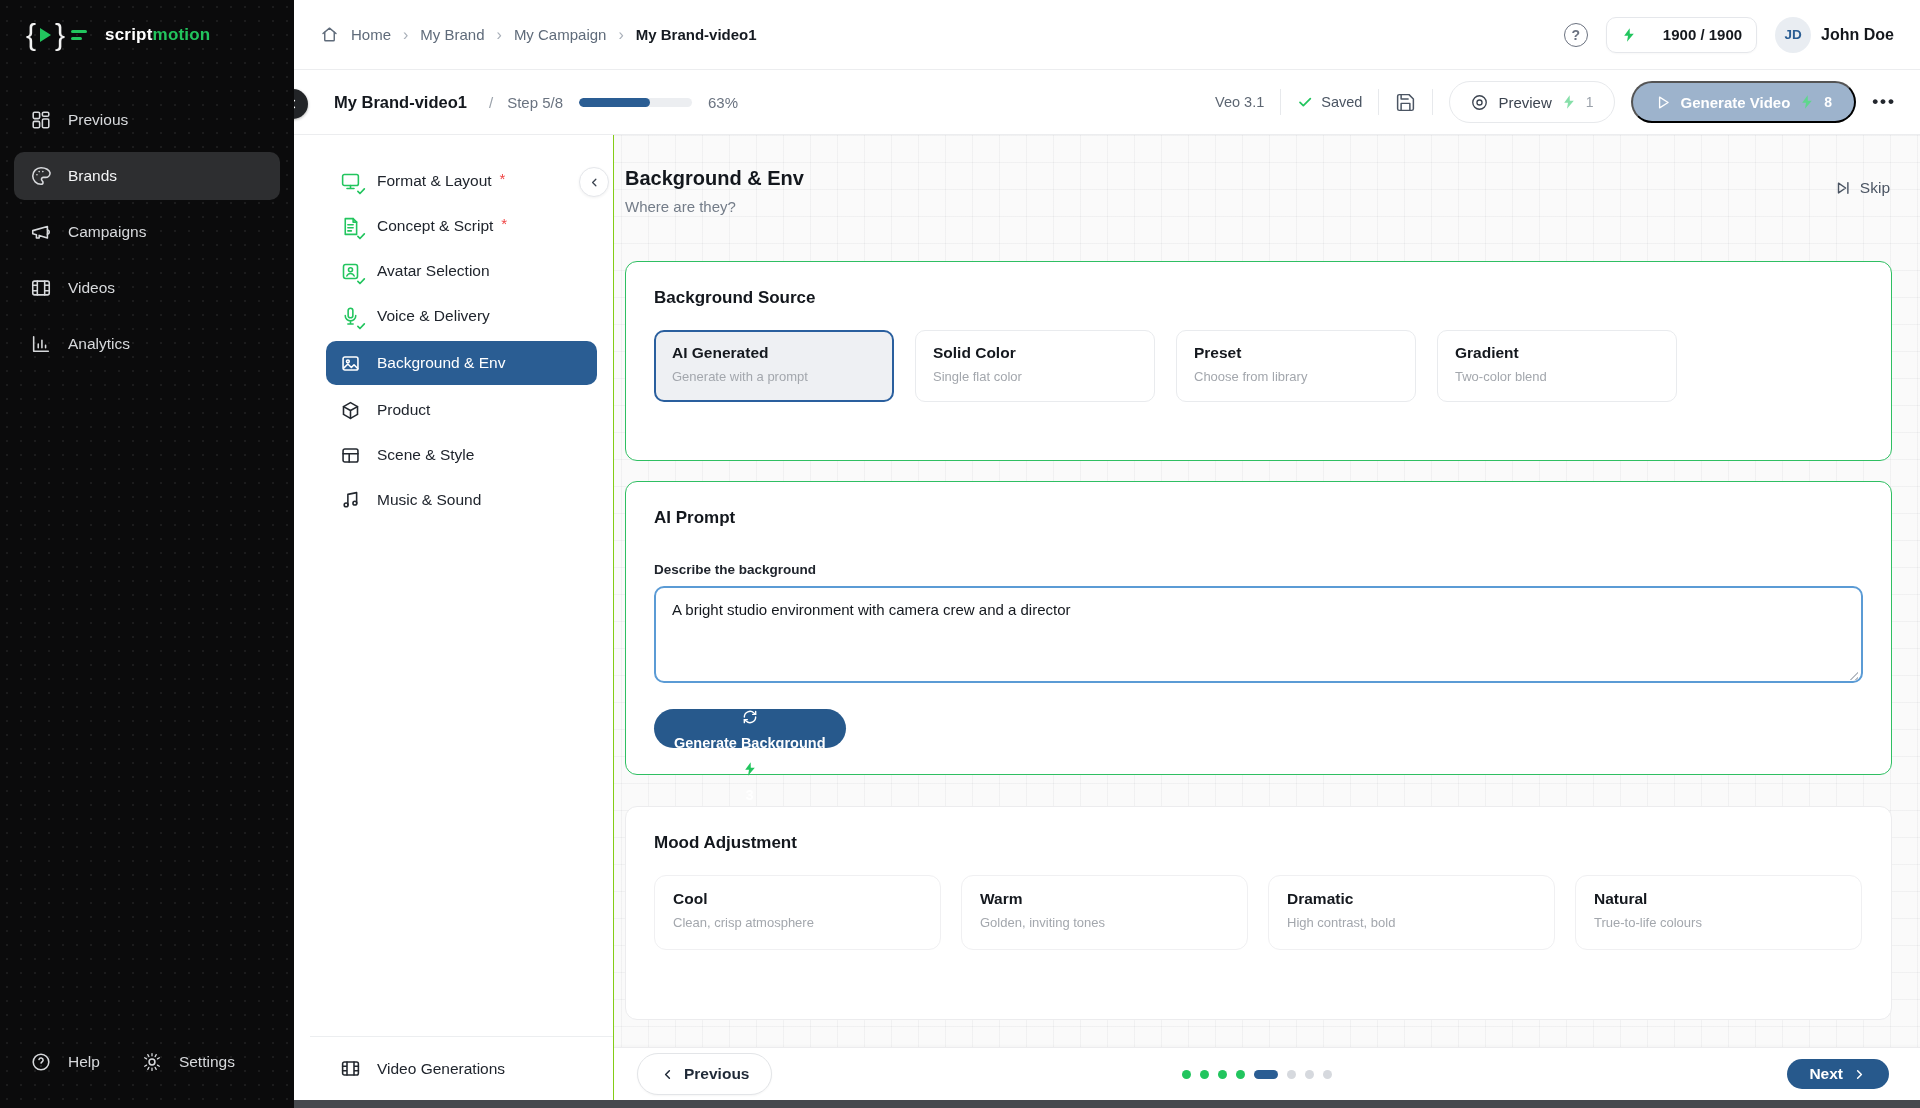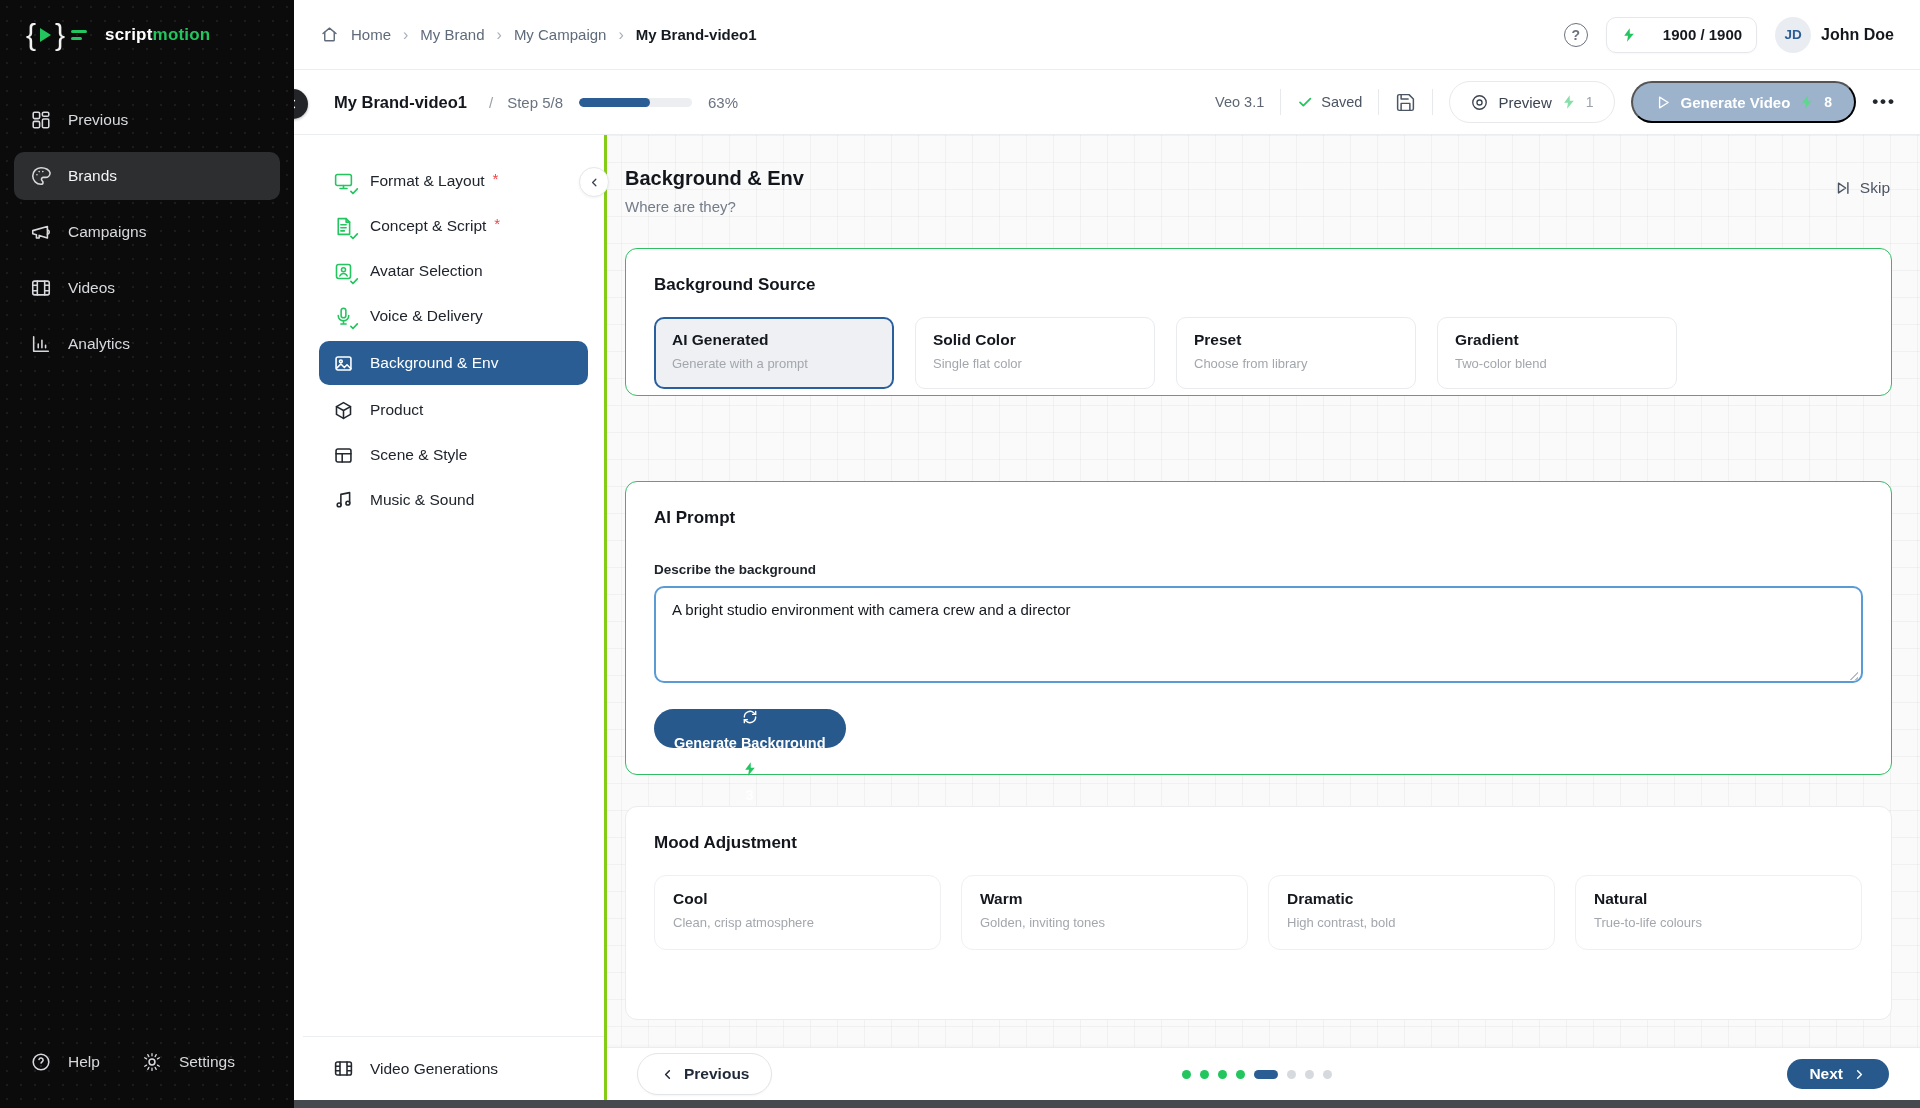--- a/index.html
+++ b/index.html
@@ -69,21 +69,21 @@
   .preview-pill { display:flex; align-items:center; gap:9px; border:1px solid #e7e9ec; border-radius:9999px;
     height:42px; padding:0 20px; background:#fff; color:#3c4450; font-size:15px; font-weight:500; cursor:pointer; }
   .preview-pill .ic { width:19px; height:19px; color:#3c4450; }
   .preview-cost { color:#9aa1aa; font-size:14px; }
   .genvid { display:flex; align-items:center; gap:9px; border-radius:9999px; height:42px; padding:0 22px;
     background:#9db3cc; color:#fff; font-size:15px; font-weight:600; cursor:pointer; }
   .genvid .ic { width:17px; height:17px; color:#fff; }
   .ellipsis { color:#23272e; font-size:17px; font-weight:700; letter-spacing:2px; cursor:pointer; }
 
   
-  .steps { position:absolute; left:303px; top:135px; width:304px; bottom:8px; background:#fff; border-right:3px solid #84cc16; z-index:3; }
+  .steps { position:absolute; left:310px; top:135px; width:304px; bottom:8px; background:#fff; border-right:1px solid #84cc16; z-index:3; }
   .steps-list { padding:26px 16px 0 16px; display:flex; flex-direction:column; gap:5px; }
   .step-item { position:relative; display:flex; align-items:center; gap:16px; height:40px; padding:0 14px; border-radius:10px;
     font-size:15.5px; color:#20252d; cursor:pointer; }
   .step-item.active { background:#2a5d93; color:#fff; height:44px; }
   .step-ic { position:relative; width:21px; height:21px; flex:none; color:#23282f; }
   .step-item.done .step-ic { color:#22c55e; }
   .step-item.active .step-ic { color:#fff; }
   .mini-check { position:absolute; right:-5px; bottom:-4px; width:10px; height:10px; color:#22c55e; }
   .mini-check svg { display:block; width:100%; height:100%; }
   .req { color:#ef4444; font-size:15px; margin-left:-8px; transform:translateY(-3px); }
@@ -103,21 +103,21 @@
   .page-title { font-size:20px; font-weight:700; color:#13171d; }
   .page-sub { font-size:15px; color:#737c88; margin-top:8px; }
   .skip-btn { margin-left:auto; margin-top:12px; display:flex; align-items:center; gap:8px; color:#4b5563; font-size:15.5px;
     font-weight:500; cursor:pointer; }
   .skip-btn .ic { width:18px; height:18px; color:#4b5563; }
 
   .card { position:absolute; left:31px; width:1267px; background:#fff; border-radius:12px; padding:26px 28px; }
   .card.green { border:1px solid #2fbf62; }
   .card.plain { border:1px solid #ececee; }
   .sec-title { font-size:17px; font-weight:700; color:#13171d; }
-  .sec1 { top:113px; height:148px; }
+  .sec1 { top:126px; height:200px; }
   .sec2 { top:346px; height:294px; }
   .sec3 { top:671px; height:214px; }
 
   .opt-row { display:flex; gap:21px; margin-top:22px; }
   .opt-card { width:240px; height:72px; border:1px solid #e9ebee; border-radius:10px; padding:13px 17px; background:#fff; cursor:pointer; }
   .opt-card.selected { border:2px solid #2a5f9e; background:#eef0f3; padding:12px 16px; }
   .opt-title { font-size:15.5px; font-weight:600; color:#14181e; }
   .opt-desc { font-size:13px; color:#a3a7ad; margin-top:7px; }
 
   .field-label { display:block; margin-top:34px; font-size:13.5px; font-weight:700; color:#20252d; }

